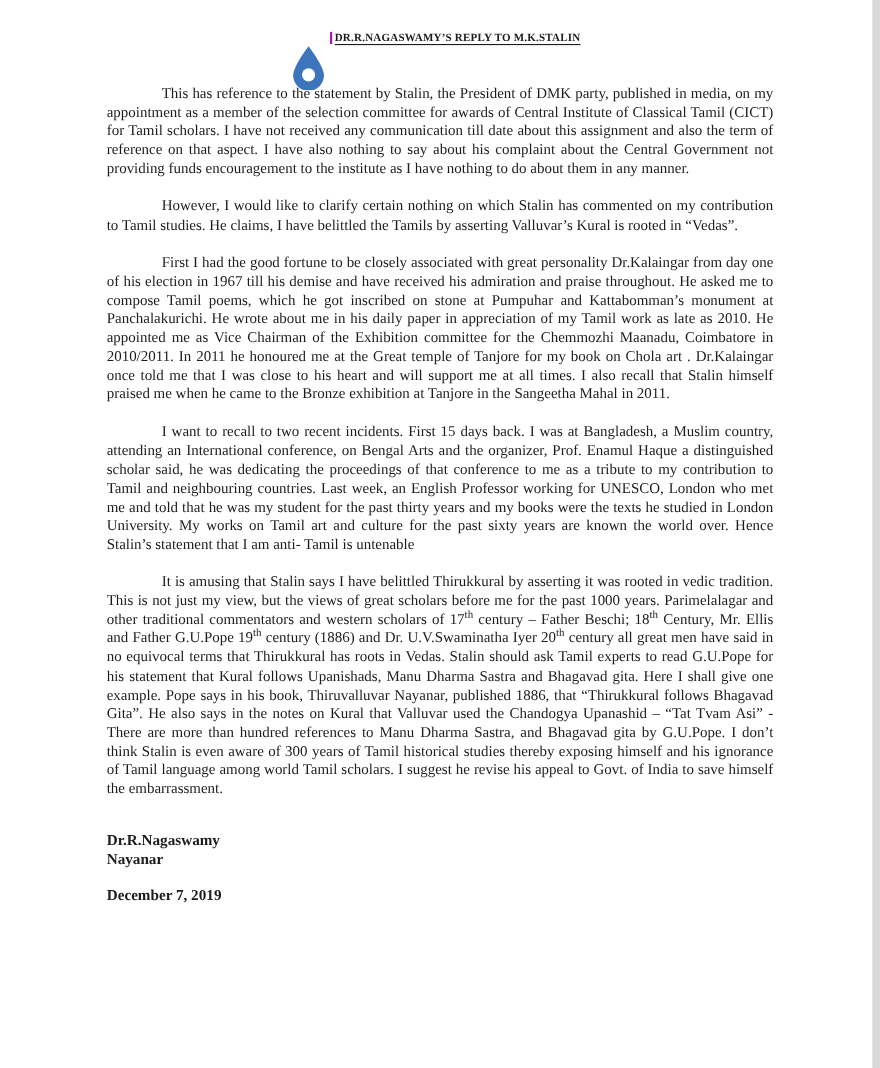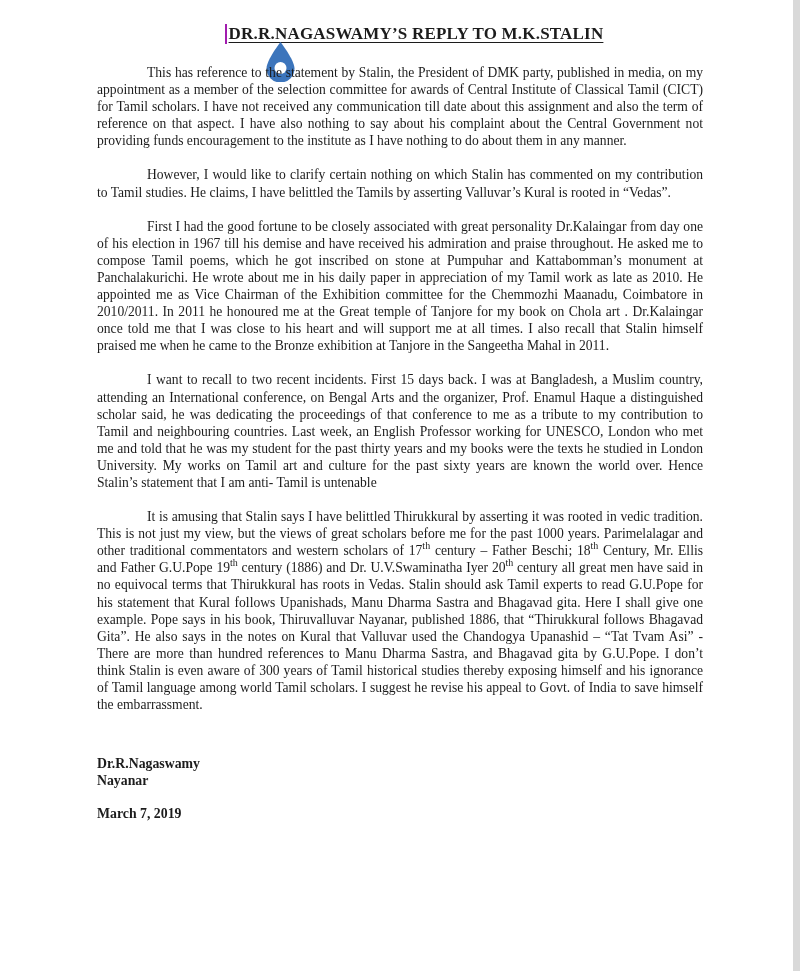--- a/index.html
+++ b/index.html
@@ -30,38 +30,38 @@
     position: absolute;
     top: 24px;
     left: 0;
     width: 100%;
     text-align: center;
   }
   .doc-title {
     display: inline-block;
     transform: translateX(14px);
     margin: 0;
-    font-size: 17px;
+    font-size: 10px;
     font-weight: bold;
     letter-spacing: 0.2px;
     text-decoration: underline;
     text-underline-offset: 3px;
     border-left: 2px solid #a21caf;
     padding-left: 2px;
   }
   .drop-icon {
     position: absolute;
     left: 264px;
     top: 42px;
     width: 33px;
     height: 40px;
   }
   .body-text {
     position: absolute;
-    top: 64px;
+    top: 76px;
     left: 97px;
     width: 606px;
   }
   .body-text p {
     margin: 0 0 17px 0;
     font-size: 13.6px;
     line-height: 17.1px;
     text-align: justify;
     text-indent: 50px;
   }
@@ -101,16 +101,16 @@
     <p>This has reference to the statement by Stalin, the President of DMK party, published in media, on my appointment as a member of the selection committee for awards of Central Institute of Classical Tamil (CICT) for Tamil scholars. I have not received any communication till date about this assignment and also the term of reference on that aspect. I have also nothing to say about his complaint about the Central Government not providing funds encouragement to the institute as I have nothing to do about them in any manner.</p>
     <p>However, I would like to clarify certain nothing on which Stalin has commented on my contribution to Tamil studies. He claims, I have belittled the Tamils by asserting Valluvar’s Kural is rooted in “Vedas”.</p>
     <p>First I had the good fortune to be closely associated with great personality Dr.Kalaingar from day one of his election in 1967 till his demise and have received his admiration and praise throughout. He asked me to compose Tamil poems, which he got inscribed on stone at Pumpuhar and Kattabomman’s monument at Panchalakurichi. He wrote about me in his daily paper in appreciation of my Tamil work as late as 2010. He appointed me as Vice Chairman of the Exhibition committee for the Chemmozhi Maanadu, Coimbatore in 2010/2011. In 2011 he honoured me at the Great temple of Tanjore for my book on Chola art . Dr.Kalaingar once told me that I was close to his heart and will support me at all times. I also recall that Stalin himself praised me when he came to the Bronze exhibition at Tanjore in the Sangeetha Mahal in 2011.</p>
     <p>I want to recall to two recent incidents. First 15 days back. I was at Bangladesh, a Muslim country, attending an International conference, on Bengal Arts and the organizer, Prof. Enamul Haque a distinguished scholar said, he was dedicating the proceedings of that conference to me as a tribute to my contribution to Tamil and neighbouring countries. Last week, an English Professor working for UNESCO, London who met me and told that he was my student for the past thirty years and my books were the texts he studied in London University. My works on Tamil art and culture for the past sixty years are known the world over. Hence Stalin’s statement that I am anti- Tamil is untenable</p>
     <p>It is amusing that Stalin says I have belittled Thirukkural by asserting it was rooted in vedic tradition. This is not just my view, but the views of great scholars before me for the past 1000 years. Parimelalagar and other traditional commentators and western scholars of 17<sup>th</sup> century – Father Beschi; 18<sup>th</sup> Century, Mr. Ellis and Father G.U.Pope 19<sup>th</sup> century (1886) and Dr. U.V.Swaminatha Iyer 20<sup>th</sup> century all great men have said in no equivocal terms that Thirukkural has roots in Vedas. Stalin should ask Tamil experts to read G.U.Pope for his statement that Kural follows Upanishads, Manu Dharma Sastra and Bhagavad gita. Here I shall give one example. Pope says in his book, Thiruvalluvar Nayanar, published 1886, that “Thirukkural follows Bhagavad Gita”. He also says in the notes on Kural that Valluvar used the Chandogya Upanashid – “Tat Tvam Asi” - There are more than hundred references to Manu Dharma Sastra, and Bhagavad gita by G.U.Pope. I don’t think Stalin is even aware of 300 years of Tamil historical studies thereby exposing himself and his ignorance of Tamil language among world Tamil scholars. I suggest he revise his appeal to Govt. of India to save himself the embarrassment.</p>
   </div>
 
   <div class="signature">
     <div class="sig-name">Dr.R.Nagaswamy</div>
     <div class="sig-city">Nayanar</div>
-    <div class="sig-date">March 7, 2019</div>
+    <div class="sig-date">December 7, 2019</div>
   </div>
 
 </div>
 
 </body></html>

